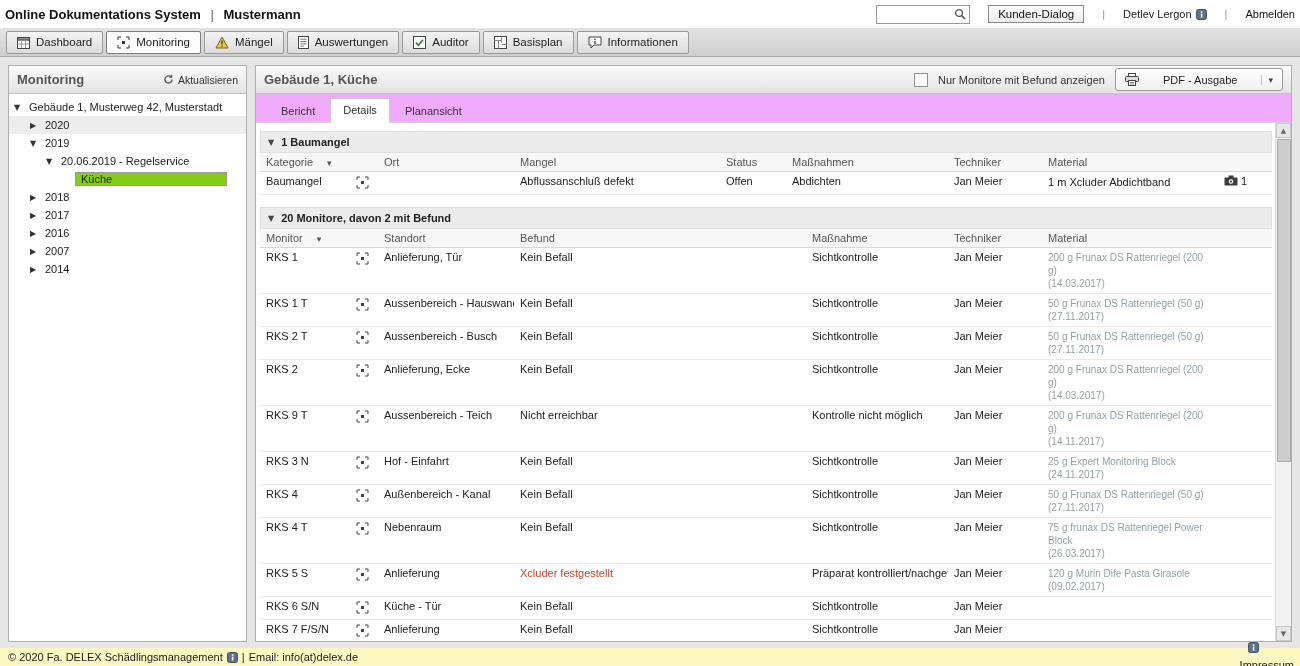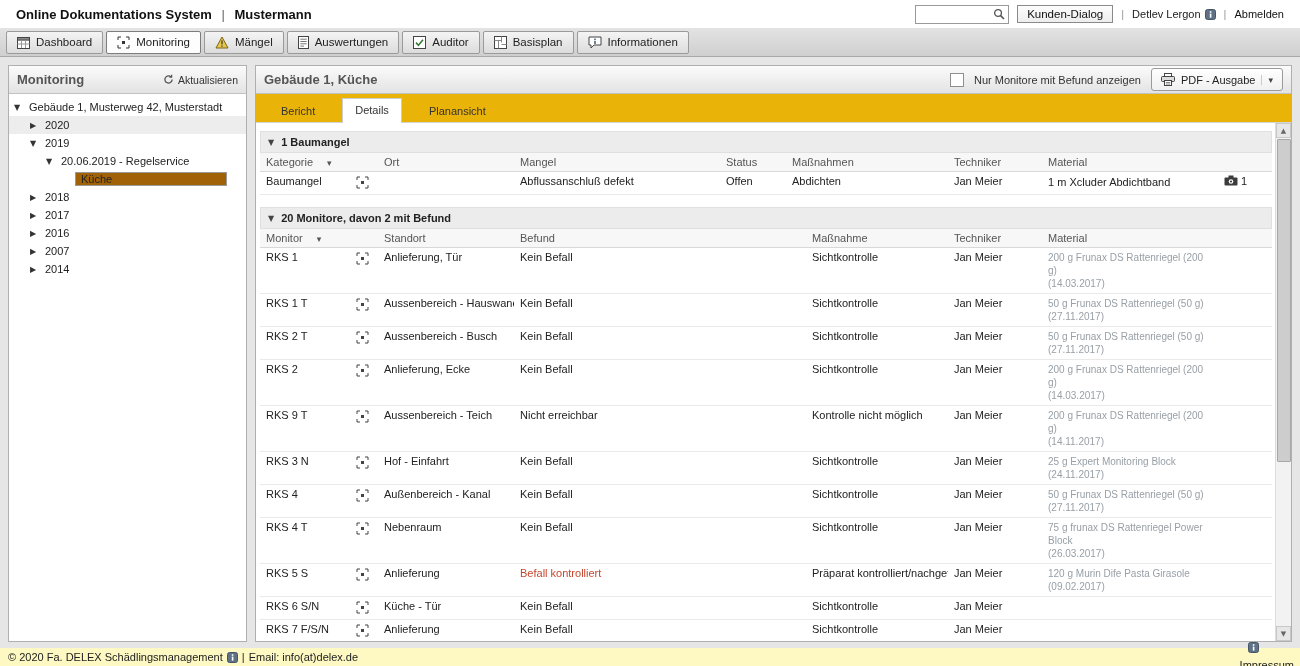--- a/index.html
+++ b/index.html
@@ -1,23 +1,23 @@
 <!DOCTYPE html>
 <html><head>
 <meta charset="utf-8">
 <style>
   html,body{margin:0;padding:0;width:1300px;height:666px;overflow:hidden;
     font-family:"Liberation Sans",sans-serif;font-size:11px;color:#222;background:#e6e6e6;}
   .app{width:1300px;height:666px;display:flex;flex-direction:column;}
 
   
-  .topbar{height:28px;background:#fff;display:flex;align-items:center;padding:0 16px;flex:0 0 auto;}
+  .topbar{height:28px;background:#fff;display:flex;align-items:center;padding:0 5px;flex:0 0 auto;}
   .brand{font-weight:bold;font-size:13px;color:#111;}
   .brand .sep{font-weight:normal;color:#666;margin:0 6px;}
-  .topbar-right{margin-left:auto;display:flex;align-items:center;gap:8px;}
+  .topbar-right{margin-left:auto;display:flex;align-items:center;gap:18px;}
   .searchbox{display:flex;align-items:center;width:86px;height:17px;border:1px solid #999;background:#fff;padding:0 3px;}
   .searchbox input{border:none;outline:none;flex:1;width:60px;font-size:11px;font-family:inherit;background:transparent;}
   .btn-plain{border:1px solid #8a8a8a;background:linear-gradient(#fdfdfd,#ededed);padding:2px 9px;font-size:11.5px;color:#111;cursor:pointer;}
   .top-sep{color:#999;}
   .userline{display:flex;align-items:center;gap:4px;}
   .logout{font-weight:normal;color:#111;cursor:pointer;}
   .iicon{display:inline-flex;vertical-align:middle;}
 
   
   .navbar{height:28px;background:linear-gradient(#e3e3e3,#cfcfcf);border-bottom:1px solid #a8a8a8;
@@ -35,34 +35,34 @@
   .panel-header{height:27px;flex:0 0 auto;background:linear-gradient(#fbfbfb,#e3e3e3);
     border-bottom:1px solid #c2c2c2;display:flex;align-items:center;padding:0 8px;}
   .panel-title{font-weight:bold;font-size:13px;color:#555;}
   .refresh-btn{margin-left:auto;display:flex;align-items:center;gap:4px;font-size:10.5px;color:#333;cursor:pointer;}
 
   
   .tree{padding:4px 0;overflow:hidden;flex:1;}
   .tree-item{display:flex;align-items:center;height:18px;cursor:pointer;white-space:nowrap;}
   .tree-item .arrow{width:13px;font-size:8px;color:#333;font-family:"DejaVu Sans",sans-serif;flex:0 0 auto;}
   .tree-item.stripe{background:#ededed;}
-  .tree-item.selected .tlabel{background:#a16207;border:1px solid #9a9a9a;padding:0 5px;min-width:140px;}
+  .tree-item.selected .tlabel{background:#84cc16;border:1px solid #9a9a9a;padding:0 5px;min-width:140px;}
   .tlabel{padding:0 2px;}
 
   
   .main-header-right{margin-left:auto;display:flex;align-items:center;gap:10px;}
   .checkbox{width:12px;height:12px;border:1px solid #8f8f8f;background:#fff;display:inline-block;cursor:pointer;}
   .filter-label{color:#333;}
-  .pdf-btn{display:flex;align-items:center;gap:6px;border:1px solid #9a9a9a;background:linear-gradient(#ffffff,#f0f0f0);
+  .pdf-btn{display:flex;align-items:center;gap:24px;border:1px solid #9a9a9a;background:linear-gradient(#ffffff,#f0f0f0);
     border-radius:3px;height:21px;padding:0 9px;cursor:pointer;color:#222;}
   .pdf-btn .caret{font-family:"DejaVu Sans",sans-serif;font-size:9px;color:#444;border-left:1px solid #c9c9c9;padding-left:6px;}
 
   
-  .dtabs{height:28px;flex:0 0 auto;background:#eab308;border-bottom:1px solid #d5d5d5;
-    display:flex;align-items:flex-end;padding-left:12px;gap:14px;}
+  .dtabs{height:28px;flex:0 0 auto;background:#f0abfc;border-bottom:1px solid #d5d5d5;
+    display:flex;align-items:flex-end;padding-left:12px;gap:2px;}
   .dtab{padding:5px 12px;color:#333;cursor:pointer;border:1px solid transparent;border-bottom:none;}
   .dtab.active{background:#fff;border-color:#cccccc;margin-bottom:-1px;padding-bottom:7px;}
 
   
   .scrollwrap{position:relative;flex:1;min-height:0;background:#fff;}
   .scrollcontent{position:absolute;top:0;left:0;right:15px;bottom:0;padding:0 4px;overflow:hidden;}
   .vscroll{position:absolute;top:0;right:0;bottom:0;width:15px;background:#f2f2f2;border-left:1px solid #dcdcdc;}
   .vscroll .sarrow{position:absolute;left:0;width:15px;height:15px;display:flex;align-items:center;justify-content:center;
     font-size:7px;color:#666;background:#e7e7e7;border:1px solid #c8c8c8;box-sizing:border-box;cursor:pointer;
     font-family:"DejaVu Sans",sans-serif;}
@@ -595,21 +595,21 @@
                         <g stroke="#444" fill="none">
                           <path d="M1 4V1h3"></path>
                           <path d="M9 1h3v3"></path>
                           <path d="M12 9v3H9"></path>
                           <path d="M4 12H1V9"></path>
                         </g>
                         <rect x="5" y="5" width="3" height="3" fill="#444"></rect>
                       </svg>
                     </span></td>
     <td>Anlieferung</td>
-    <td class="befall">Befall kontrolliert</td>
+    <td class="befall">Xcluder festgestellt</td>
     <td>Präparat kontrolliert/nachgefüllt</td>
     <td>Jan Meier</td>
     <td class="c-material">
       <div>120 g Murin Dife Pasta Girasole</div>
       <div>(09.02.2017)</div>
     </td>
     <td></td>
     <td></td>
   </tr>
                 <tr>

